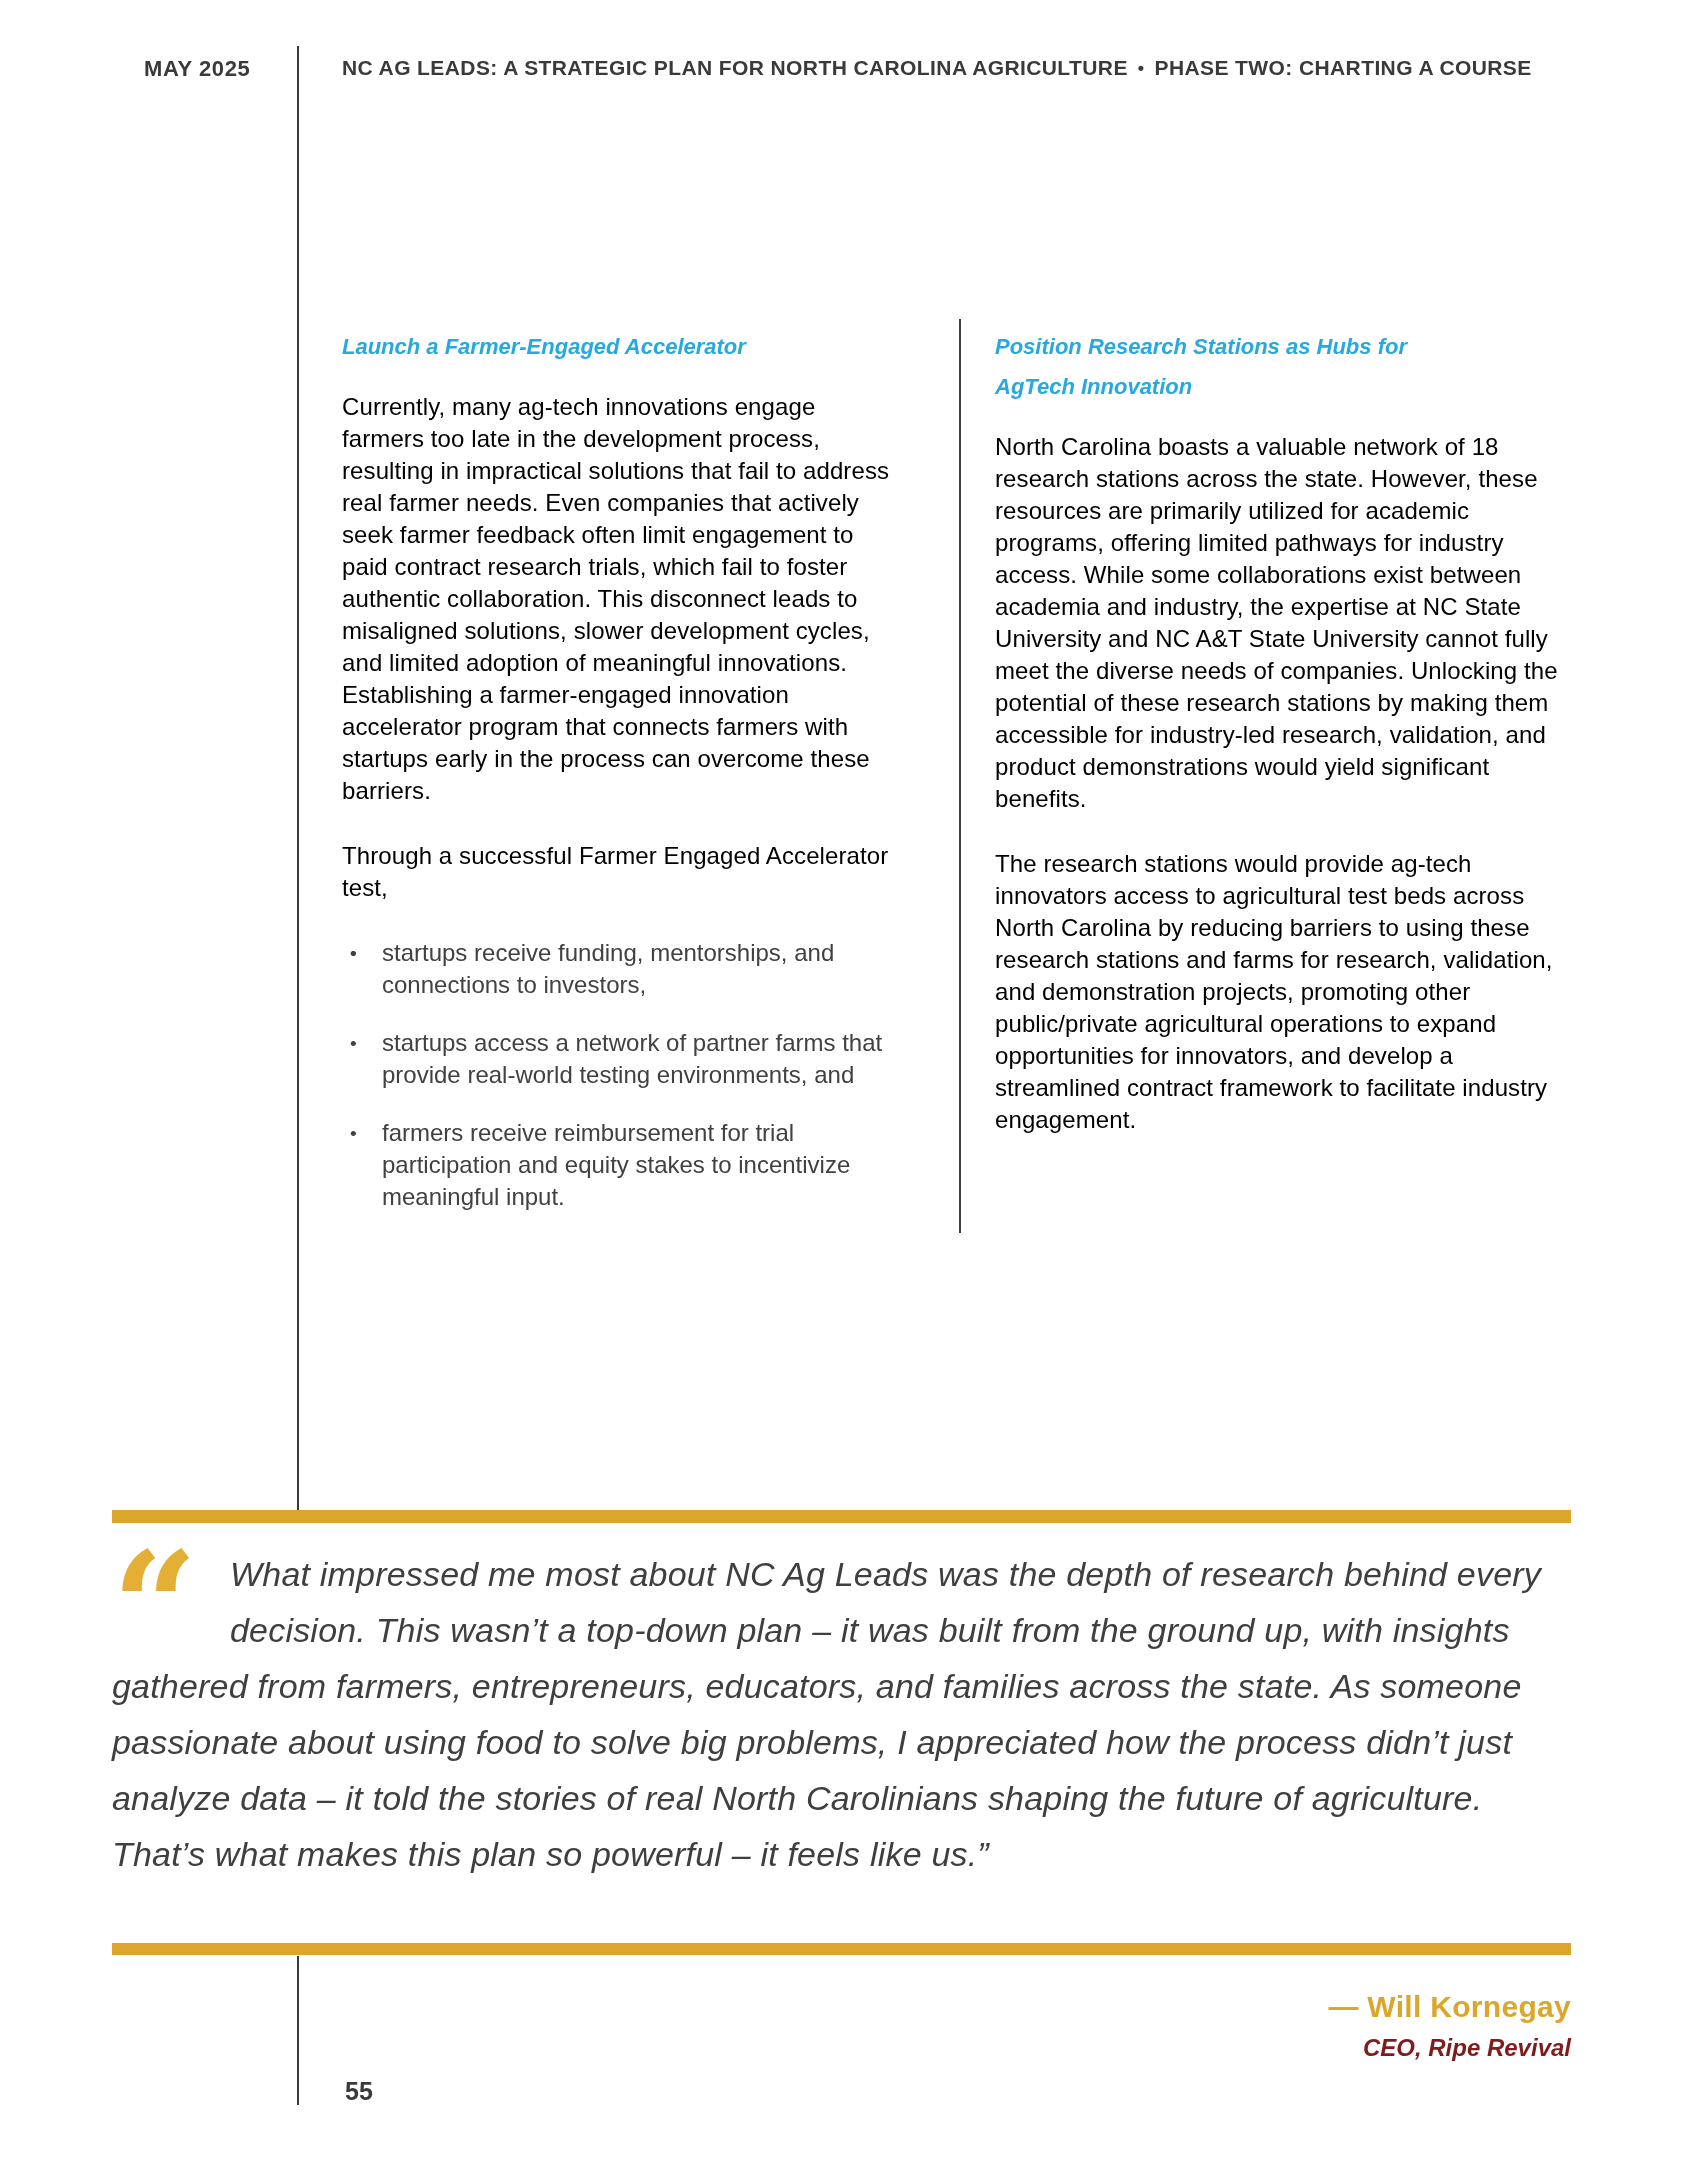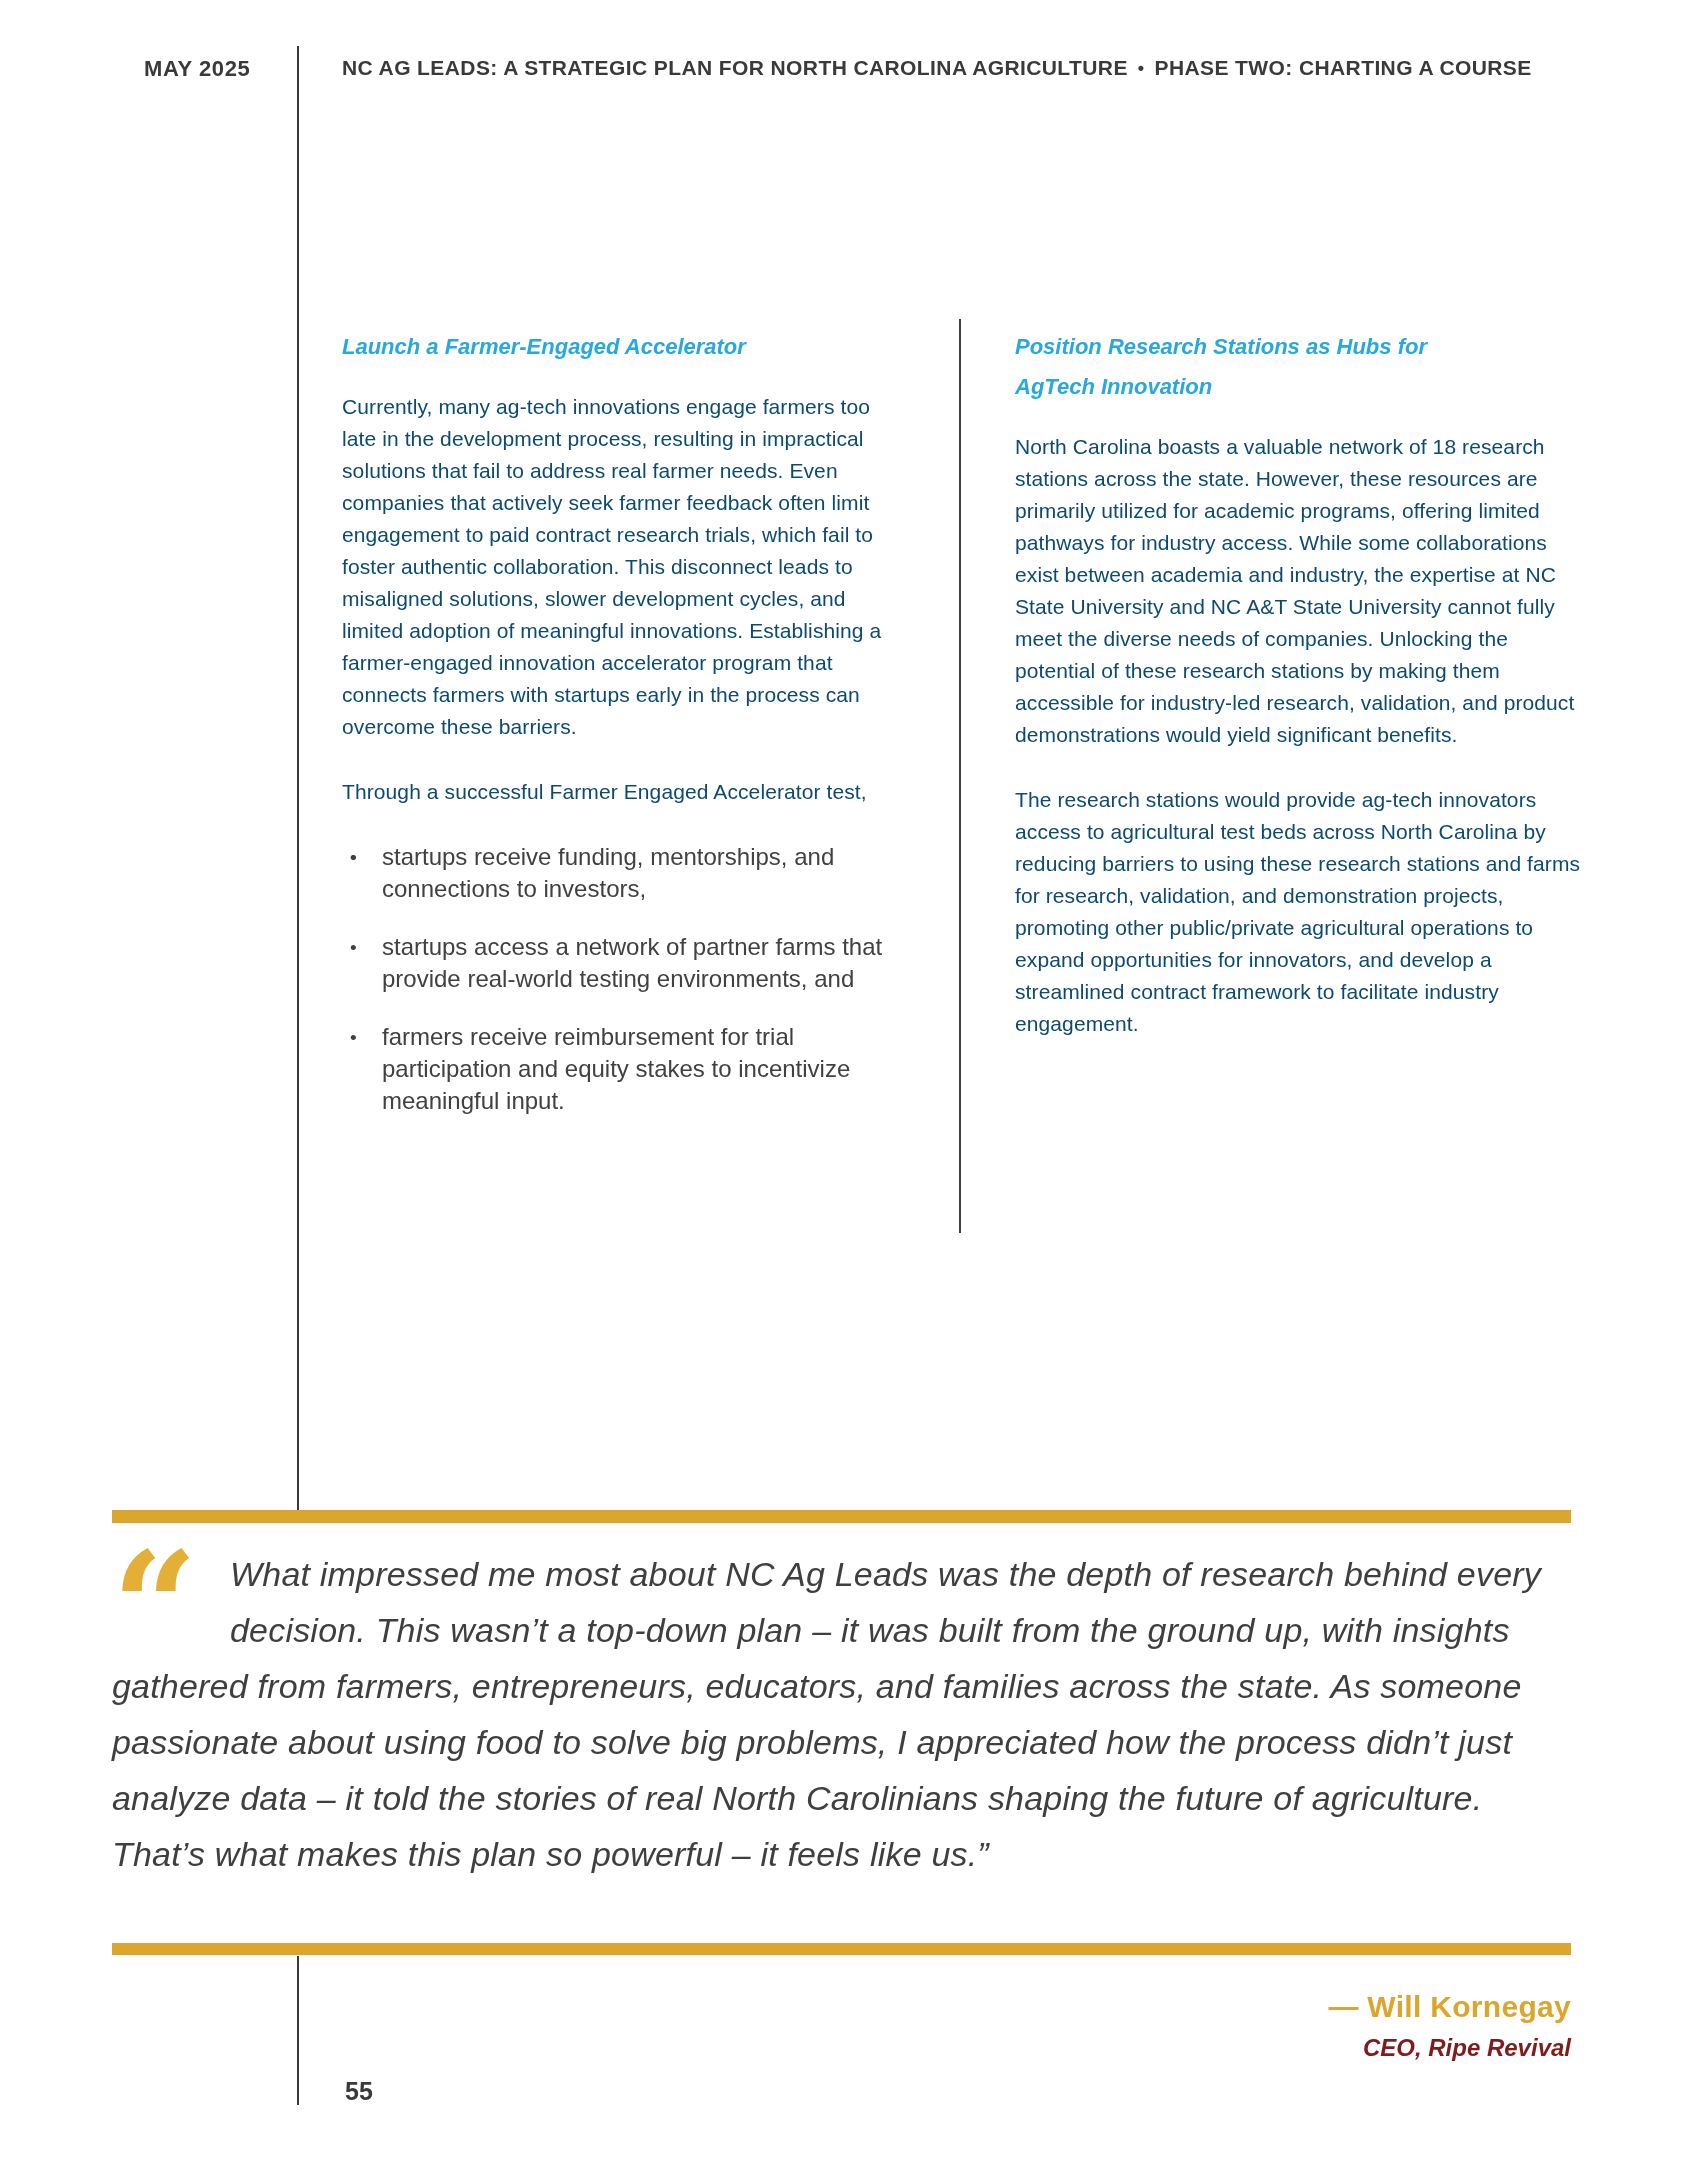--- a/index.html
+++ b/index.html
@@ -45,34 +45,34 @@
     width: 1459px; height: 13px; background: #dca62d;
   }
   .hrule-gold-bottom {
     position: absolute; left: 112px; top: 1943px;
     width: 1459px; height: 12px; background: #dca62d;
   }
 
   
   .col { position: absolute; top: 327px; }
   .col-1 { left: 342px; width: 560px; }
-  .col-2 { left: 995px; width: 568px; margin-left: 20px; }
+  .col-2 { left: 995px; width: 568px; }
   .col h2 {
     margin: 0 0 24px 0;
     font-size: 22px; line-height: 40px;
     font-weight: bold; font-style: italic;
     color: #27a8de;
   }
   .col-1 h2 { max-width: 446px; }
   .col-2 h2 { max-width: 495px; }
   .col p {
     margin: 0 0 33px 0;
-    font-size: 21px; line-height: 32px;
+    font-size: 24px; line-height: 32px;
     letter-spacing: 0.1px;
-    color: #0c4a6e;
+    color: #000000;
   }
   ul.bullets { list-style: none; margin: 8px 0 0 0; padding: 0; }
   ul.bullets li {
     position: relative;
     padding-left: 40px;
     margin-bottom: 26px;
     font-size: 24px; line-height: 32px;
     color: #414042;
   }
   .bullet-marker {

